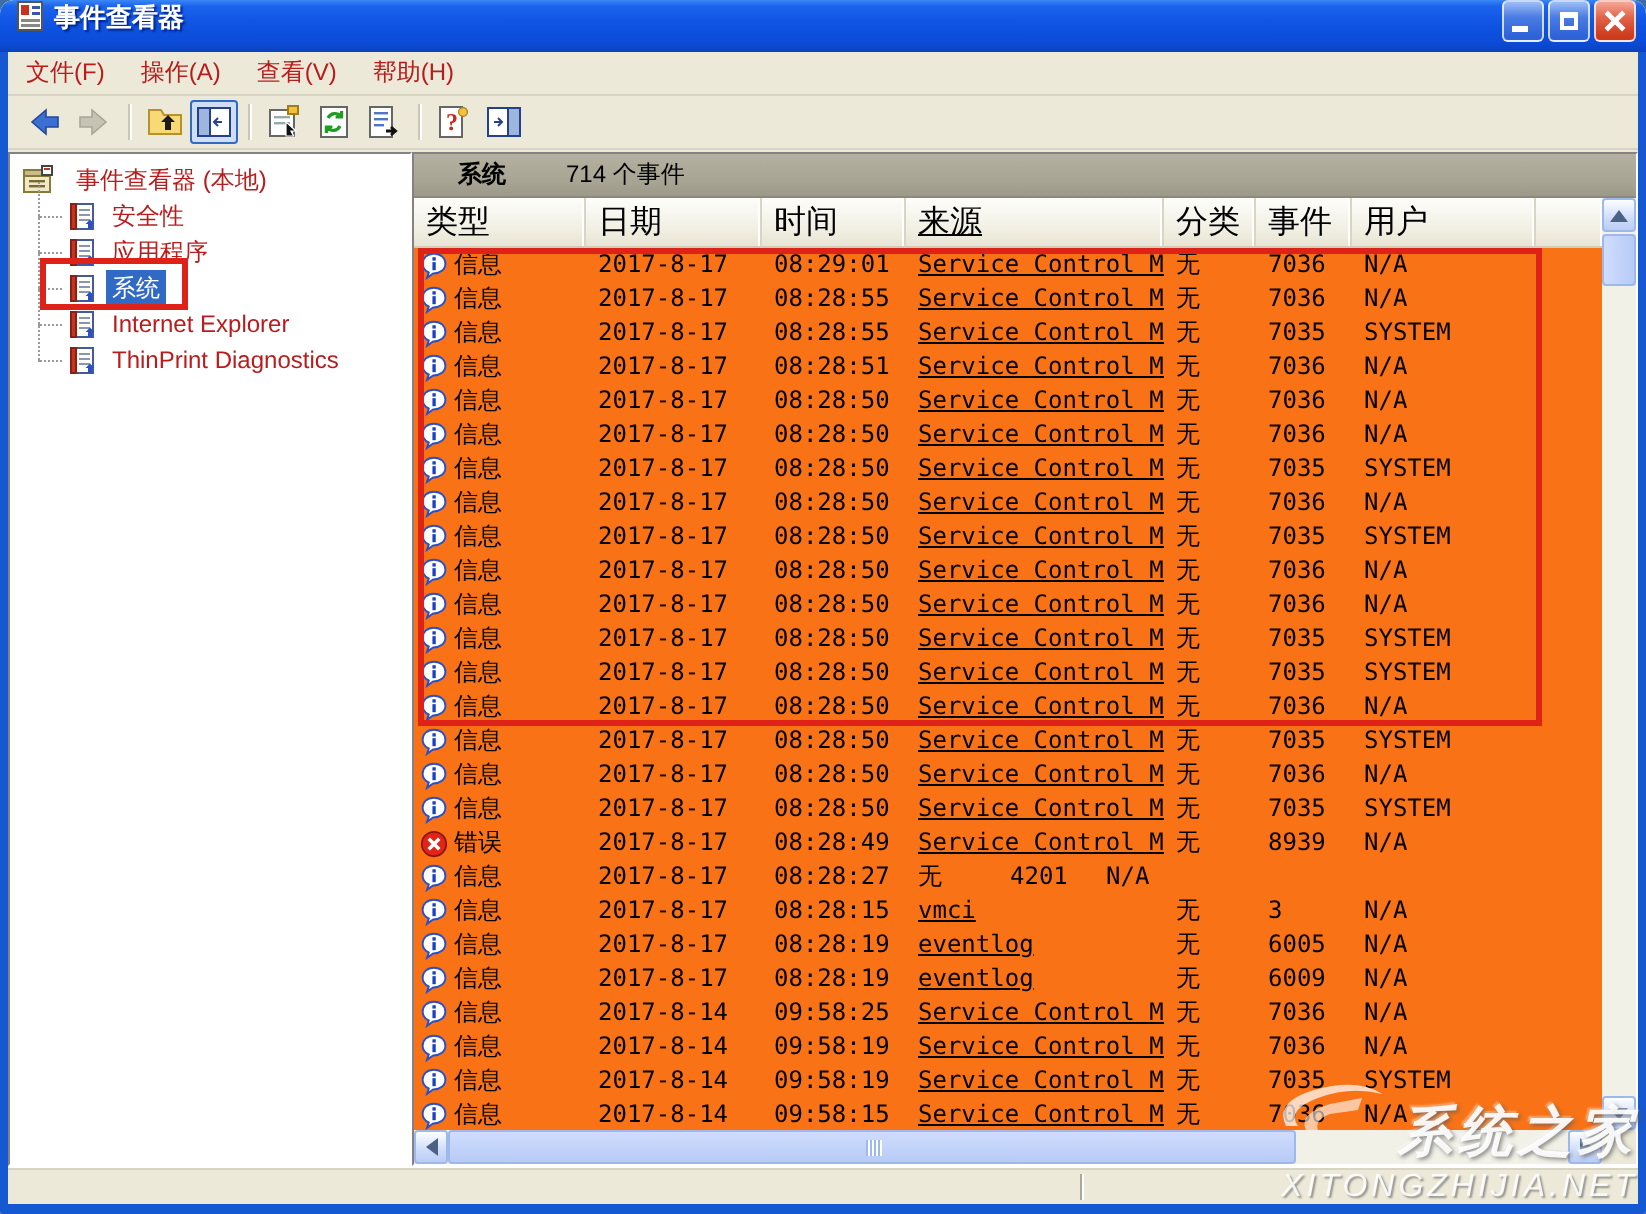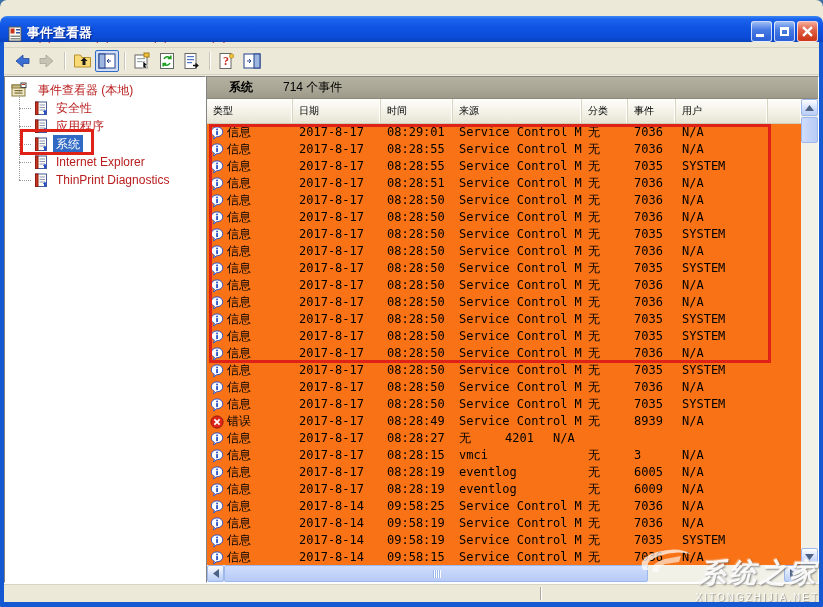--- a/index.html
+++ b/index.html
@@ -5,23 +5,23 @@
   html,body{margin:0;padding:0;background:#3a6ea5;}
   *{box-sizing:border-box;}
   .window{position:relative;width:823px;height:607px;background:#ece9d8;
     font-family:"Liberation Sans",sans-serif;overflow:hidden;border-radius:7px 7px 2px 2px;}
   
   .frame-left,.frame-right,.frame-bottom{position:absolute;background:#1459d2;z-index:5;}
   .frame-left{left:0;top:26px;width:4px;height:581px;}
   .frame-right{right:0;top:26px;width:4px;height:581px;}
   .frame-bottom{left:0;top:602px;width:823px;height:5px;border-radius:0 0 2px 2px;}
   
-  .titlebar{position:absolute;left:0;top:16px;width:823px;height:26px;z-index:6;
+  .titlebar{position:absolute;left:0;top:0;width:823px;height:26px;z-index:6;
     background:linear-gradient(180deg,#3a87f5 0%,#1b63ec 12%,#0f54e2 45%,#0b4bd8 82%,#0a43bd 100%);
-    display:flex;align-items:flex-end;padding:0 5px;border-radius:7px 7px 0 0;}
+    display:flex;align-items:flex-start;padding:0 5px;border-radius:7px 7px 0 0;}
   .title-icon{width:16px;height:16px;margin:0 4px 0 2px;flex:none;}
   .title-text{color:#fff;font-weight:bold;font-size:13px;text-shadow:1px 1px 1px #00228a;flex:1;}
   .winbtns{display:flex;gap:2px;}
   .wbtn{width:21px;height:21px;border-radius:3px;border:1px solid rgba(255,255,255,.75);
     background:linear-gradient(180deg,#9dbdf4 0%,#4a7ce4 40%,#2e62d8 90%);
     display:flex;align-items:center;justify-content:center;position:relative;}
   .wbtn.close{background:linear-gradient(180deg,#f5a998 0%,#e1644a 40%,#ce3a1c 90%);}
   .glyph-min{position:absolute;left:4px;bottom:4px;width:8px;height:3px;background:#fff;}
   .glyph-max{width:9px;height:9px;border:2px solid #fff;border-top-width:3px;}
   
@@ -49,26 +49,26 @@
   .rightpanel{position:absolute;left:206px;top:76px;width:613px;height:507px;background:#fff;
     border:1px solid;border-color:#848284 #fff #fff #848284;z-index:3;}
   
   .band{position:absolute;left:0;top:0;width:611px;height:22px;
     background:linear-gradient(180deg,#b5b1a0 0%,#a7a392 70%,#9d9988 100%);
     border-bottom:1px solid #8c897c;display:flex;align-items:center;font-size:12px;color:#000;padding-left:22px;}
   .band .bname{font-weight:bold;}
   .band .bcount{margin-left:30px;}
   
   .colheads{position:absolute;left:0;top:22px;width:594px;height:25px;display:flex;
-    background:linear-gradient(180deg,#fdfdfb 0%,#f2f0e4 60%,#e6e3d2 100%);font-size:10px;}
+    background:linear-gradient(180deg,#fdfdfb 0%,#f2f0e4 60%,#e6e3d2 100%);font-size:16px;}
   .ch{flex:none;display:flex;align-items:center;padding-left:6px;
     border-right:1px solid #d8d5c0;box-shadow:inset -1px 0 0 #fff;
     border-bottom:1px solid #cfccb8;white-space:nowrap;overflow:hidden;}
   .ch.fill{flex:1;border-right:none;}
-  .c0{width:86px;}.c1{width:88px;}.c2{width:72px;}.c3{width:129px;}.c4{width:46px;}.c5{width:48px;}.c6{width:92px;}
+  .c0{width:86px;}.c1{width:88px;}.c2{width:72px;}.c3{width:129px;text-decoration:underline;}.c4{width:46px;}.c5{width:48px;}.c6{width:92px;}
   
   .list{position:absolute;left:0;top:47px;width:594px;height:441px;overflow:hidden;background:#f97316;}
   .row{display:flex;height:17px;align-items:center;font-family:"DejaVu Sans Mono","Liberation Mono",monospace;font-size:12px;color:#000;}
   .cell{flex:none;padding-left:6px;white-space:nowrap;overflow:hidden;height:17px;line-height:17px;}
   .typecell{display:flex;align-items:center;gap:3px;padding-left:3px;}
   .evicon{width:14px;height:14px;flex:none;}
   .evicon.err-ic{display:none;}
   .row.err .err-ic{display:block;}
   
   .vscroll{position:absolute;right:0;top:22px;width:17px;height:466px;background:#f2f1e8;}
@@ -93,22 +93,22 @@
   .anno{position:absolute;border:3px solid #de2218;pointer-events:none;z-index:8;}
   .anno-tree{left:20px;top:129px;width:74px;height:26px;}
   .anno-list{left:209px;top:124px;width:562px;height:239px;}
   
   .watermark{position:absolute;right:4px;bottom:4px;z-index:9;text-align:right;pointer-events:none;
     font-family:"Liberation Sans",sans-serif;}
   .wm-row{display:flex;align-items:center;justify-content:flex-end;gap:4px;}
   .wm-swoosh{width:60px;height:34px;opacity:.85;}
   .wm-brand{font-size:27px;font-weight:bold;font-style:italic;letter-spacing:3px;color:rgba(255,255,255,.92);
     text-shadow:1px 1px 2px rgba(90,90,90,.7),-1px -1px 1px rgba(255,255,255,.4);margin-top:24px;}
-  .wm-url{font-size:10px;letter-spacing:2px;color:rgba(255,255,255,.88);margin-top:1px;
-    text-shadow:1px 1px 1px rgba(90,90,90,.6);}
+  .wm-url{font-size:16px;letter-spacing:2px;color:rgba(255,255,255,.88);margin-top:1px;
+    text-shadow:1px 1px 1px rgba(90,90,90,.6);font-style:italic;}
 </style>
 </head>
 <body>
 
 <div class="window">
 
   <div class="titlebar">
     <svg class="title-icon" viewBox="0 0 16 16">
       <rect x="2" y="1" width="12" height="14" fill="#fdfdf2" stroke="#555"></rect>
       <rect x="3.5" y="2.5" width="4" height="5" fill="#c83220"></rect>

